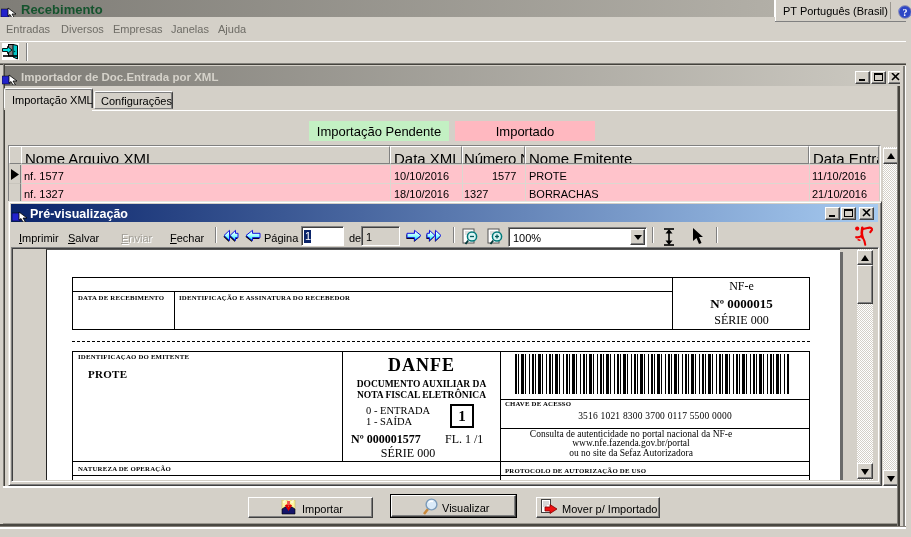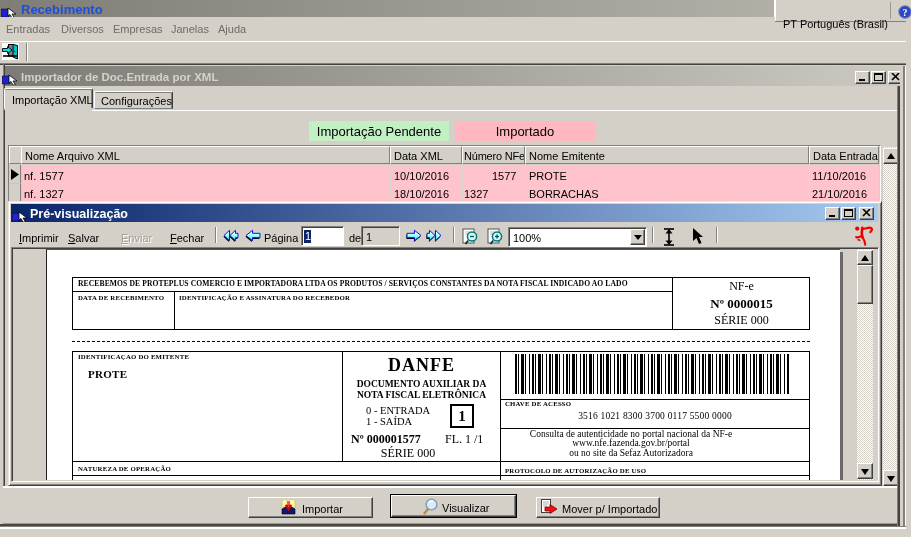--- a/index.html
+++ b/index.html
@@ -2,21 +2,21 @@
 <html><head><meta charset="utf-8">
 <style>
 *{margin:0;padding:0;box-sizing:border-box;}
 html,body{width:911px;height:537px;overflow:hidden;}
 #root{position:absolute;left:0;top:0;width:911px;height:537px;background:#d4d0c8;
   font-family:"Liberation Sans",sans-serif;font-size:11px;color:#000;}
 .abs{position:absolute;}
 .btn3d{background:#d4d0c8;border:1px solid;border-color:#fff #404040 #404040 #fff;
   box-shadow:inset -1px -1px 0 #808080;}
 .hdrcell{background:#d4d0c8;border:1px solid;border-color:#fff #808080 #808080 #fff;
-  font-size:11px;padding:3px 16px 0 3px;overflow:hidden;white-space:nowrap;}
+  font-size:15px;padding:3px 16px 0 3px;overflow:hidden;white-space:nowrap;}
 .checker{background-image:repeating-conic-gradient(#ffffff 0% 25%, #d4d0c8 0% 50%);
   background-size:2px 2px;}
 u{text-decoration:underline;}
 </style></head>
 <body>
 <div id="root">
 <svg width="0" height="0" style="position:absolute">
       <defs>
 <linearGradient id="cyg" x1="0" y1="0" x2="0" y2="1">
 <stop offset="0" stop-color="#ffffff"></stop>
@@ -24,24 +24,24 @@
           <stop offset="1" stop-color="#00e0f0"></stop>
 </linearGradient>
       </defs>
     </svg>
 
 <div class="abs" style="left:0;top:0;width:775px;height:17px;background:linear-gradient(to right,#7f7d77,#b2afa7);"></div>
 <svg class="abs" style="left:1px;top:6px;" width="18" height="12" viewBox="0 0 18 12">
   <rect x="0" y="3" width="8" height="8" fill="#2222cc" stroke="#000" stroke-width="0.5"></rect>
   <path d="M7 2 L15 8 L11 8 L13.5 12 L11 12 L9 8.5 L7 10 Z" fill="#fff" stroke="#000" stroke-width="0.8"></path>
 </svg>
-<div class="abs" style="left:21px;top:2px;font-weight:bold;color:#1d4ed8;font-size:13px;">Recebimento</div>
+<div class="abs" style="left:21px;top:2px;font-weight:bold;color:#14532d;font-size:13px;">Recebimento</div>
 
 <div class="abs" style="left:774px;top:0;width:137px;height:21px;background:#d4d0c8;border-left:2px solid #fff;box-shadow:0 1px 0 #808080;"></div>
-<div class="abs" style="left:783px;top:18px;white-space:nowrap;color:#000;text-align:right;">PT Português (Brasil)</div>
+<div class="abs" style="left:783px;top:5px;white-space:nowrap;color:#000;text-align:right;">PT Português (Brasil)</div>
 <div class="abs" style="left:890px;top:2px;width:1px;height:17px;background:#9a978f;"></div>
 <svg class="abs" style="left:898px;top:5px;" width="14" height="14" viewBox="0 0 14 14">
   <circle cx="7" cy="7" r="6.4" fill="#2e47c5" stroke="#9a99b0" stroke-width="1"></circle>
   <circle cx="7" cy="7" r="6.4" fill="none" stroke="#6b7fe0" stroke-width="0.8" stroke-dasharray="6 14"></circle>
   <text x="7" y="10.5" text-anchor="middle" font-size="10" font-weight="bold" fill="#fff" font-family="Liberation Serif,serif">?</text>
 </svg>
 
 <div class="abs" style="left:0;top:17px;width:775px;height:24px;background:#d4d0c8;"></div>
 <div class="abs" style="left:6px;top:23px;color:#6e6c66;">Entradas</div>
 <div class="abs" style="left:61px;top:23px;color:#6e6c66;">Diversos</div>
@@ -293,21 +293,20 @@
 <svg class="abs" style="left:861px;top:469px;" width="8" height="6" viewBox="0 0 8 6">
       <path d="M0 0 L8 0 L4 6 Z" fill="#000"></path>
     </svg>
 
 <div class="abs" style="left:0;top:0;width:911px;height:537px;pointer-events:none;font-family:'Liberation Serif',serif;">
 
   <div class="abs" style="left:72px;top:277px;width:738px;height:53px;border:1px solid #000;"></div>
   <div class="abs" style="left:72px;top:291px;width:600px;height:1px;background:#000;"></div>
   <div class="abs" style="left:174px;top:291px;width:1px;height:39px;background:#000;"></div>
   <div class="abs" style="left:672px;top:277px;width:1px;height:53px;background:#000;"></div>
-  <div class="abs" style="left:78px;top:279px;width:560px;font-size:7.6px;font-weight:bold;letter-spacing:0.1px;white-space:nowrap;">RECEBEMOS DE PROTEPLUS COMERCIO E IMPORTADORA LTDA OS PRODUTOS / SERVIÇOS CONSTANTES DA NOTA FISCAL INDICADO AO LADO</div>
   <div class="abs" style="left:78px;top:294px;font-size:6.8px;font-weight:bold;letter-spacing:0.2px;">DATA DE RECEBIMENTO</div>
   <div class="abs" style="left:179px;top:294px;font-size:6.8px;font-weight:bold;letter-spacing:0.2px;">IDENTIFICAÇÃO E ASSINATURA DO RECEBEDOR</div>
   <div class="abs" style="left:673px;top:279px;width:137px;text-align:center;font-size:12px;">NF-e</div>
   <div class="abs" style="left:673px;top:296px;width:137px;text-align:center;font-size:13px;font-weight:bold;">Nº 0000015</div>
   <div class="abs" style="left:673px;top:313px;width:137px;text-align:center;font-size:12px;">SÉRIE 000</div>
 
   <div class="abs" style="left:72px;top:341px;width:738px;height:0;border-top:1.5px dashed #000;"></div>
 
   <div class="abs" style="left:72px;top:351px;width:738px;height:129px;border:1px solid #000;border-bottom:none;"></div>
   <div class="abs" style="left:342px;top:351px;width:1px;height:110px;background:#000;"></div>

